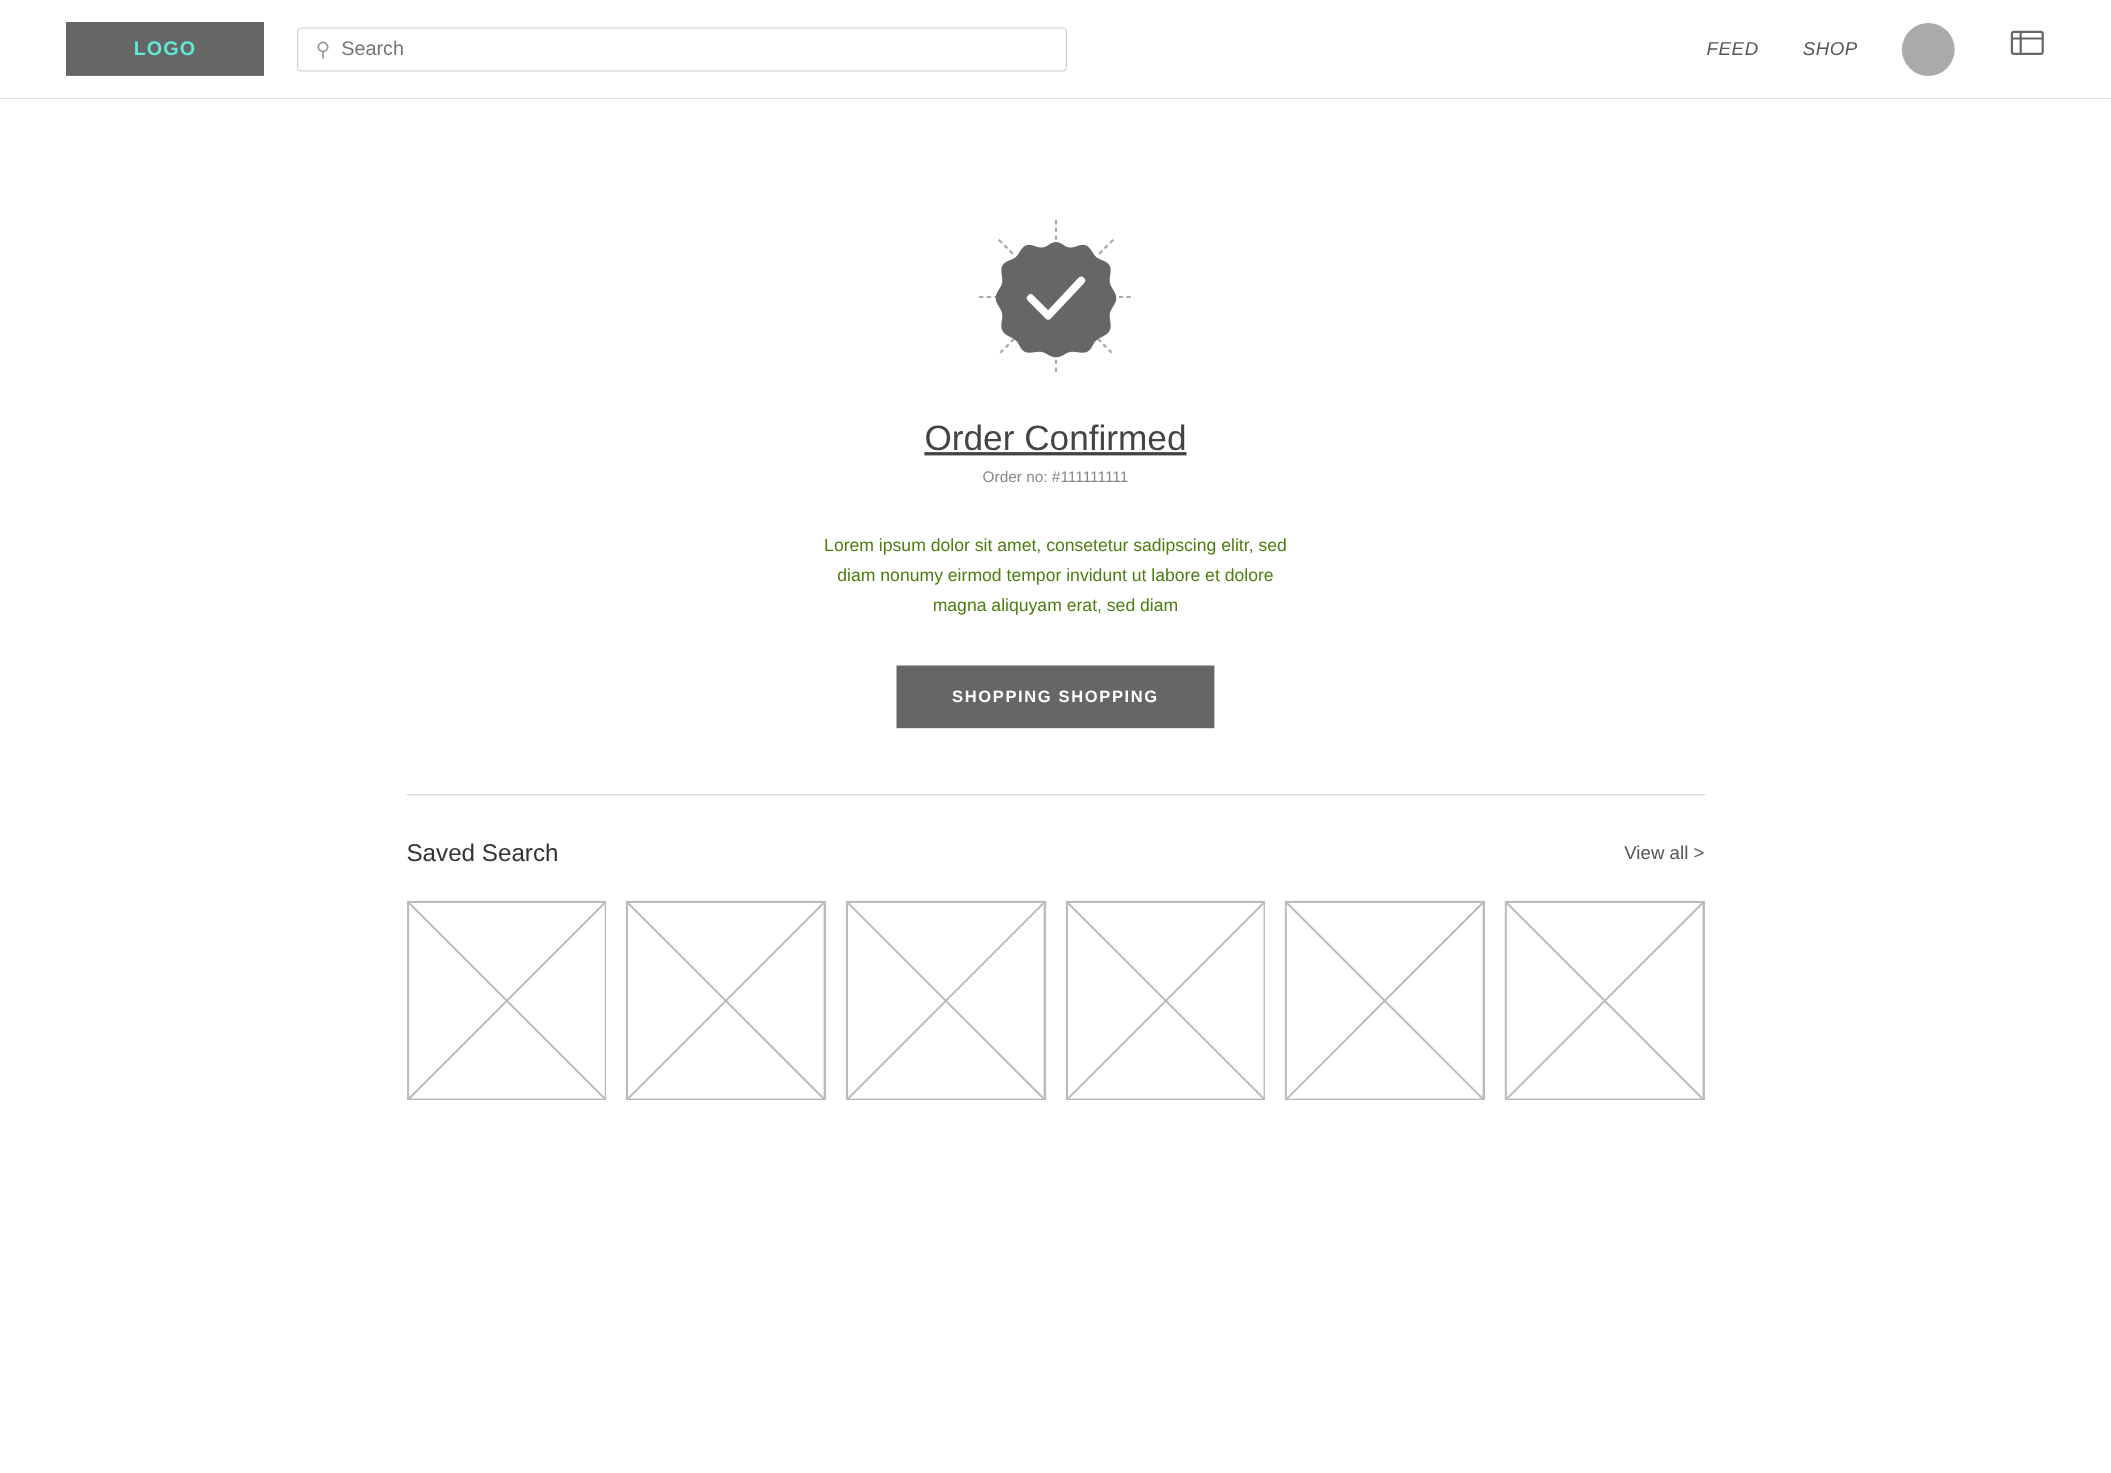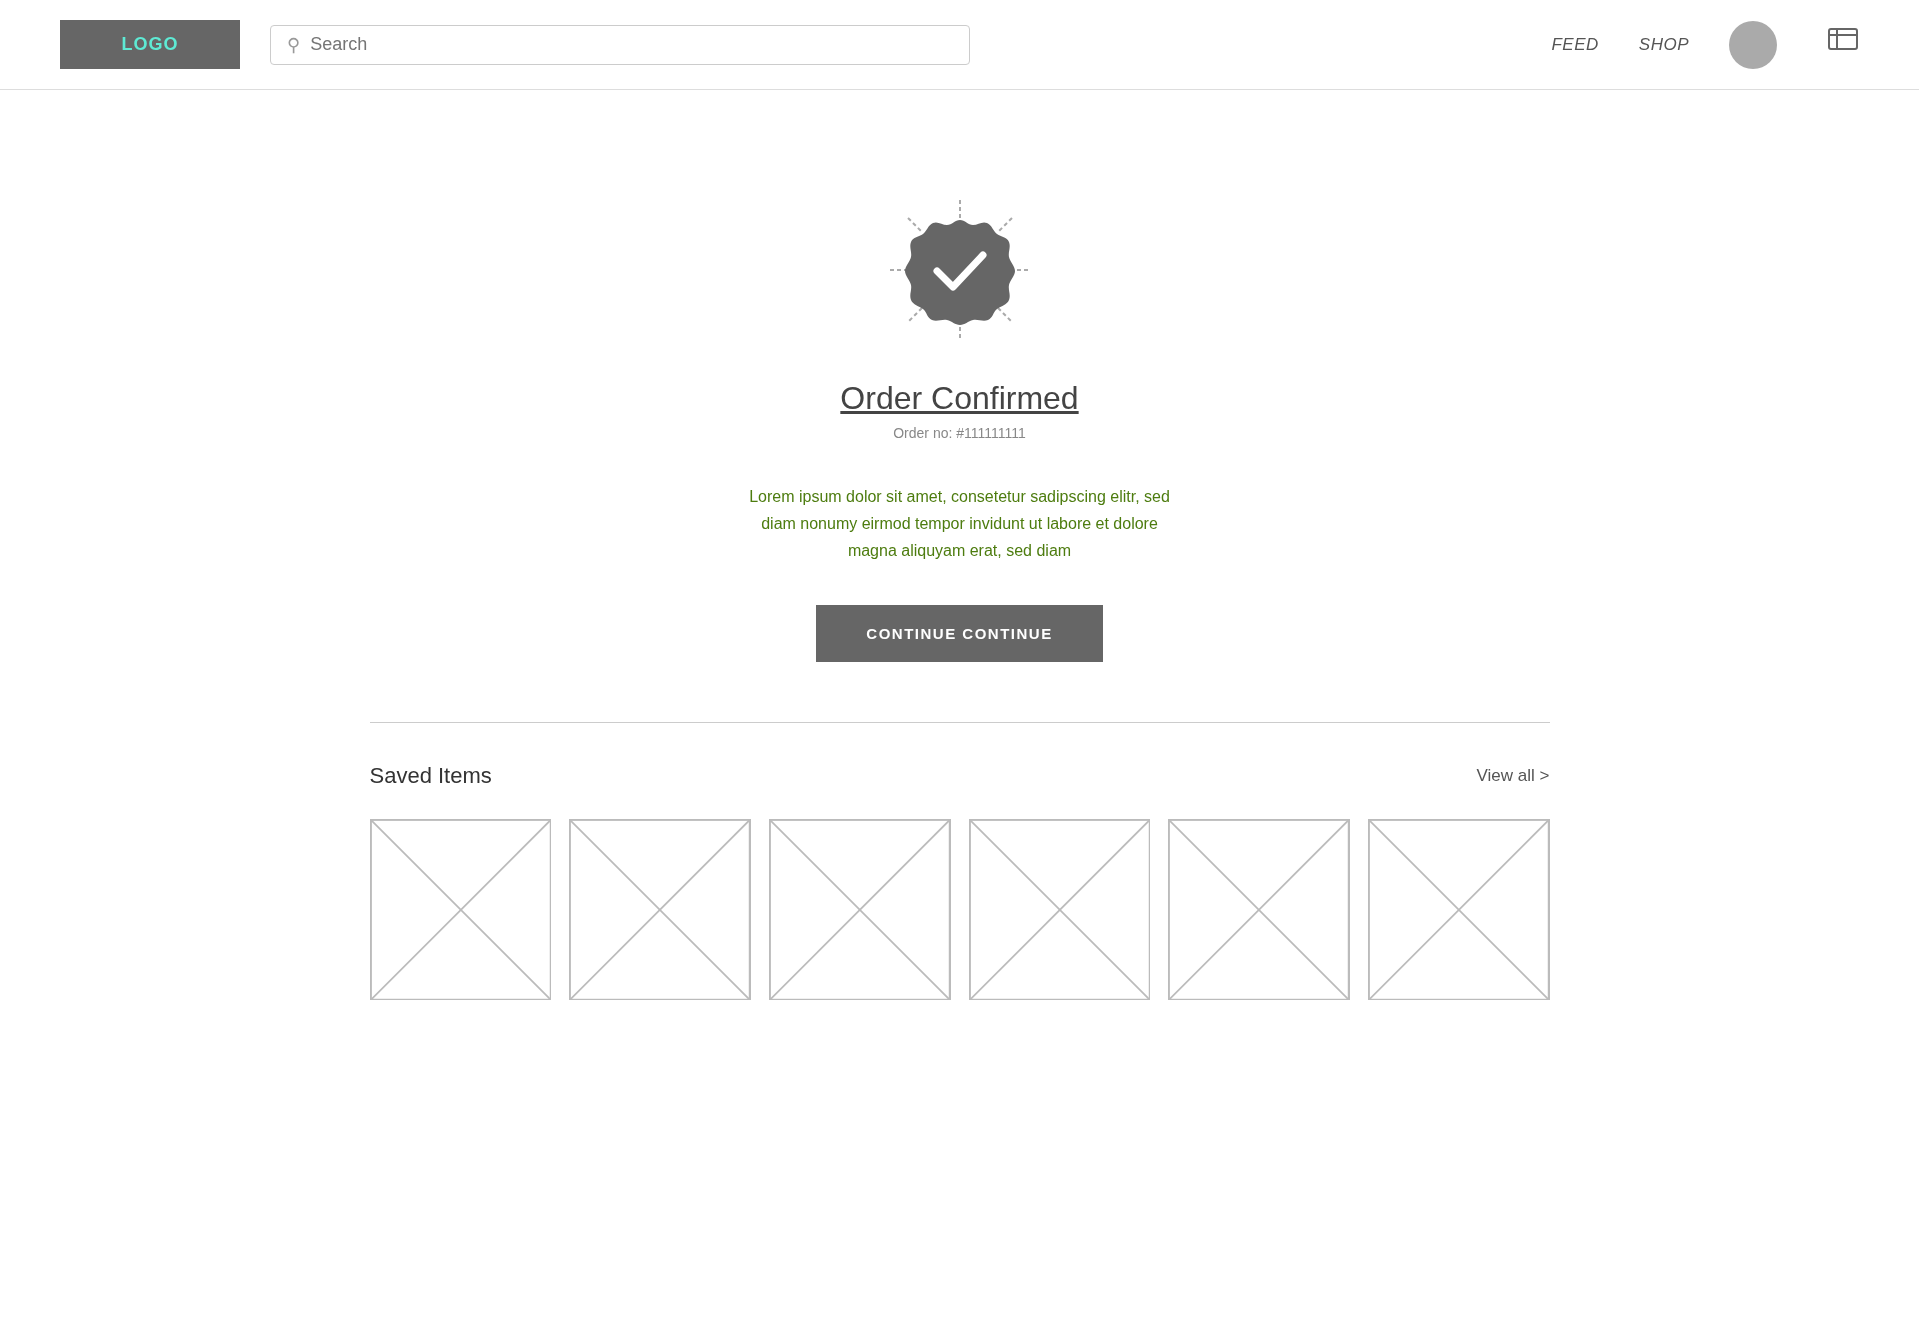--- a/index.html
+++ b/index.html
@@ -275,27 +275,27 @@
 
         <polyline points="32,56 48,72 78,40" stroke="white" stroke-width="7" fill="none" stroke-linecap="round" stroke-linejoin="round"></polyline>
       </svg>
     </div>
 
     <h1 class="order-title">Order Confirmed</h1>
     <p class="order-number">Order no: #111111111</p>
     <p class="order-desc">Lorem ipsum dolor sit amet, consetetur sadipscing elitr, sed diam nonumy eirmod tempor invidunt ut labore et dolore magna aliquyam erat, sed diam</p>
 
     <div class="btn-row">
-      <button class="btn-continue">CONTINUE CONTINUE</button>
+      <button class="btn-continue">SHOPPING SHOPPING</button>
     </div>
   </section>
 
   <section class="saved-section">
     <div class="saved-header">
-      <h2 class="saved-title">Saved Items</h2>
+      <h2 class="saved-title">Saved Search</h2>
       <a class="view-all-link">View  all  &gt;</a>
     </div>
 
     <div class="items-grid">
 
       <div class="item-placeholder">
         <svg viewBox="0 0 1 1" preserveAspectRatio="none" xmlns="http://www.w3.org/2000/svg">
           <rect x="0" y="0" width="1" height="1" fill="none" stroke="#bbb" stroke-width="0.01"></rect>
           <line x1="0" y1="0" x2="1" y2="1" stroke="#bbb" stroke-width="0.01"></line>
           <line x1="1" y1="0" x2="0" y2="1" stroke="#bbb" stroke-width="0.01"></line>

